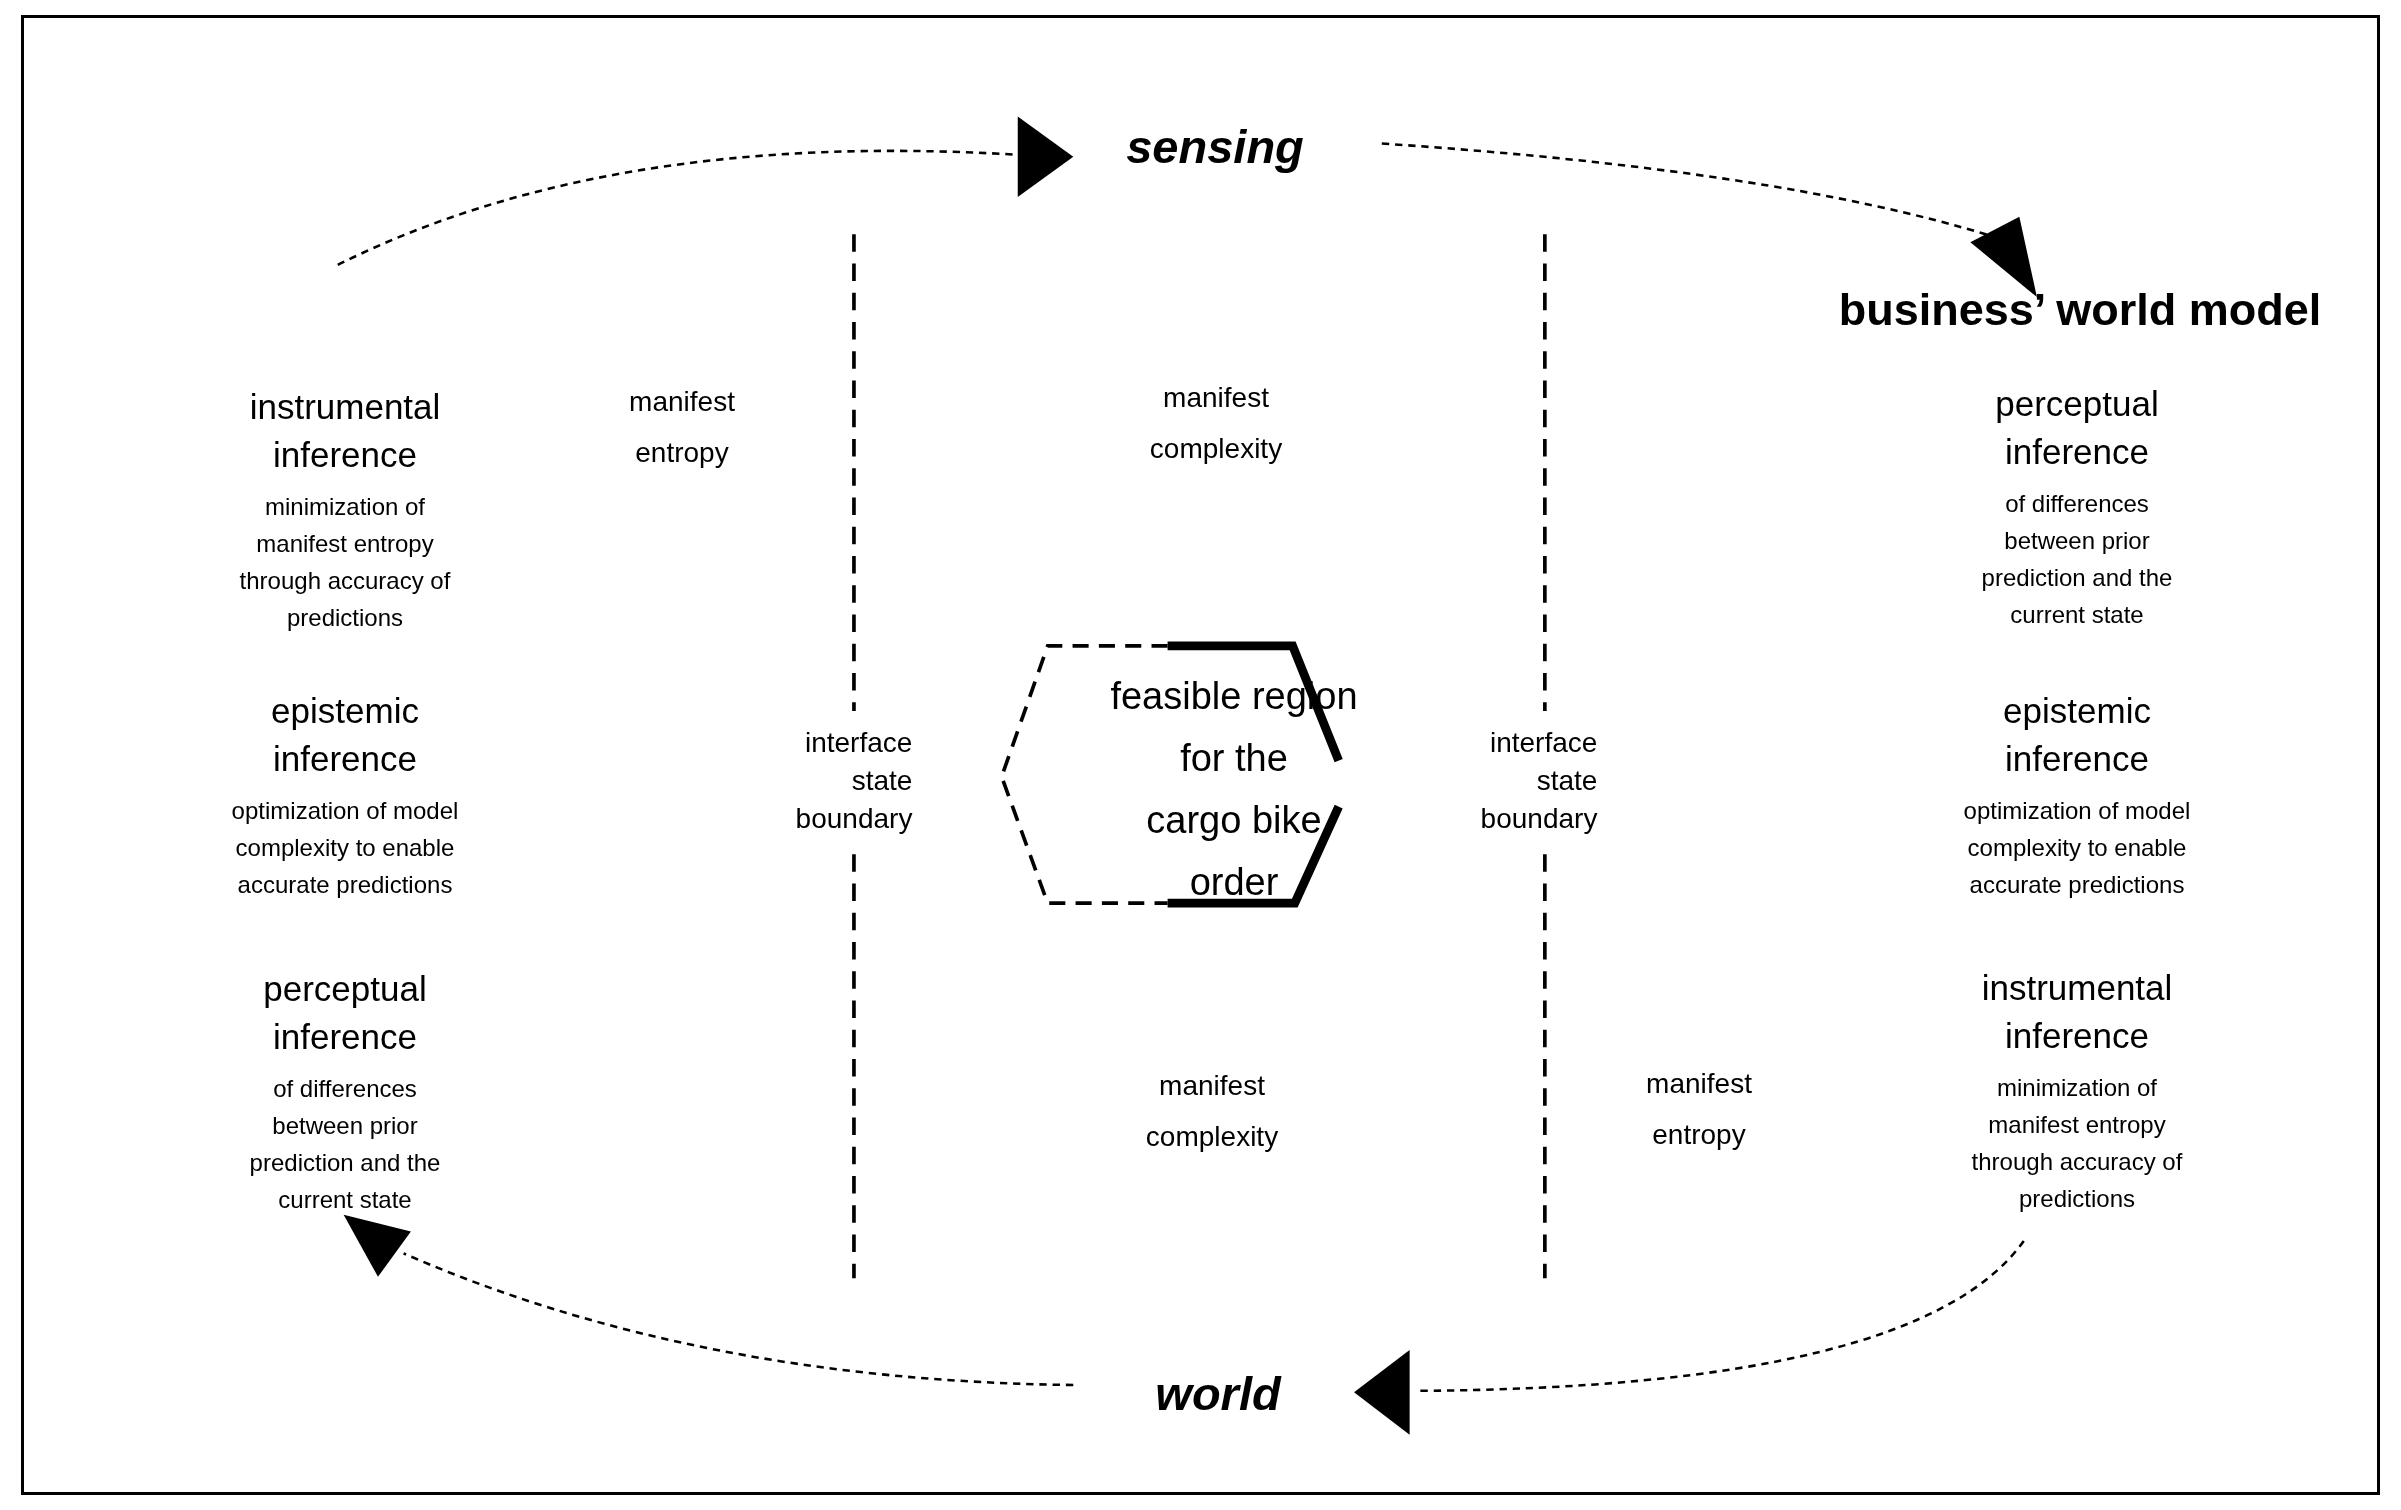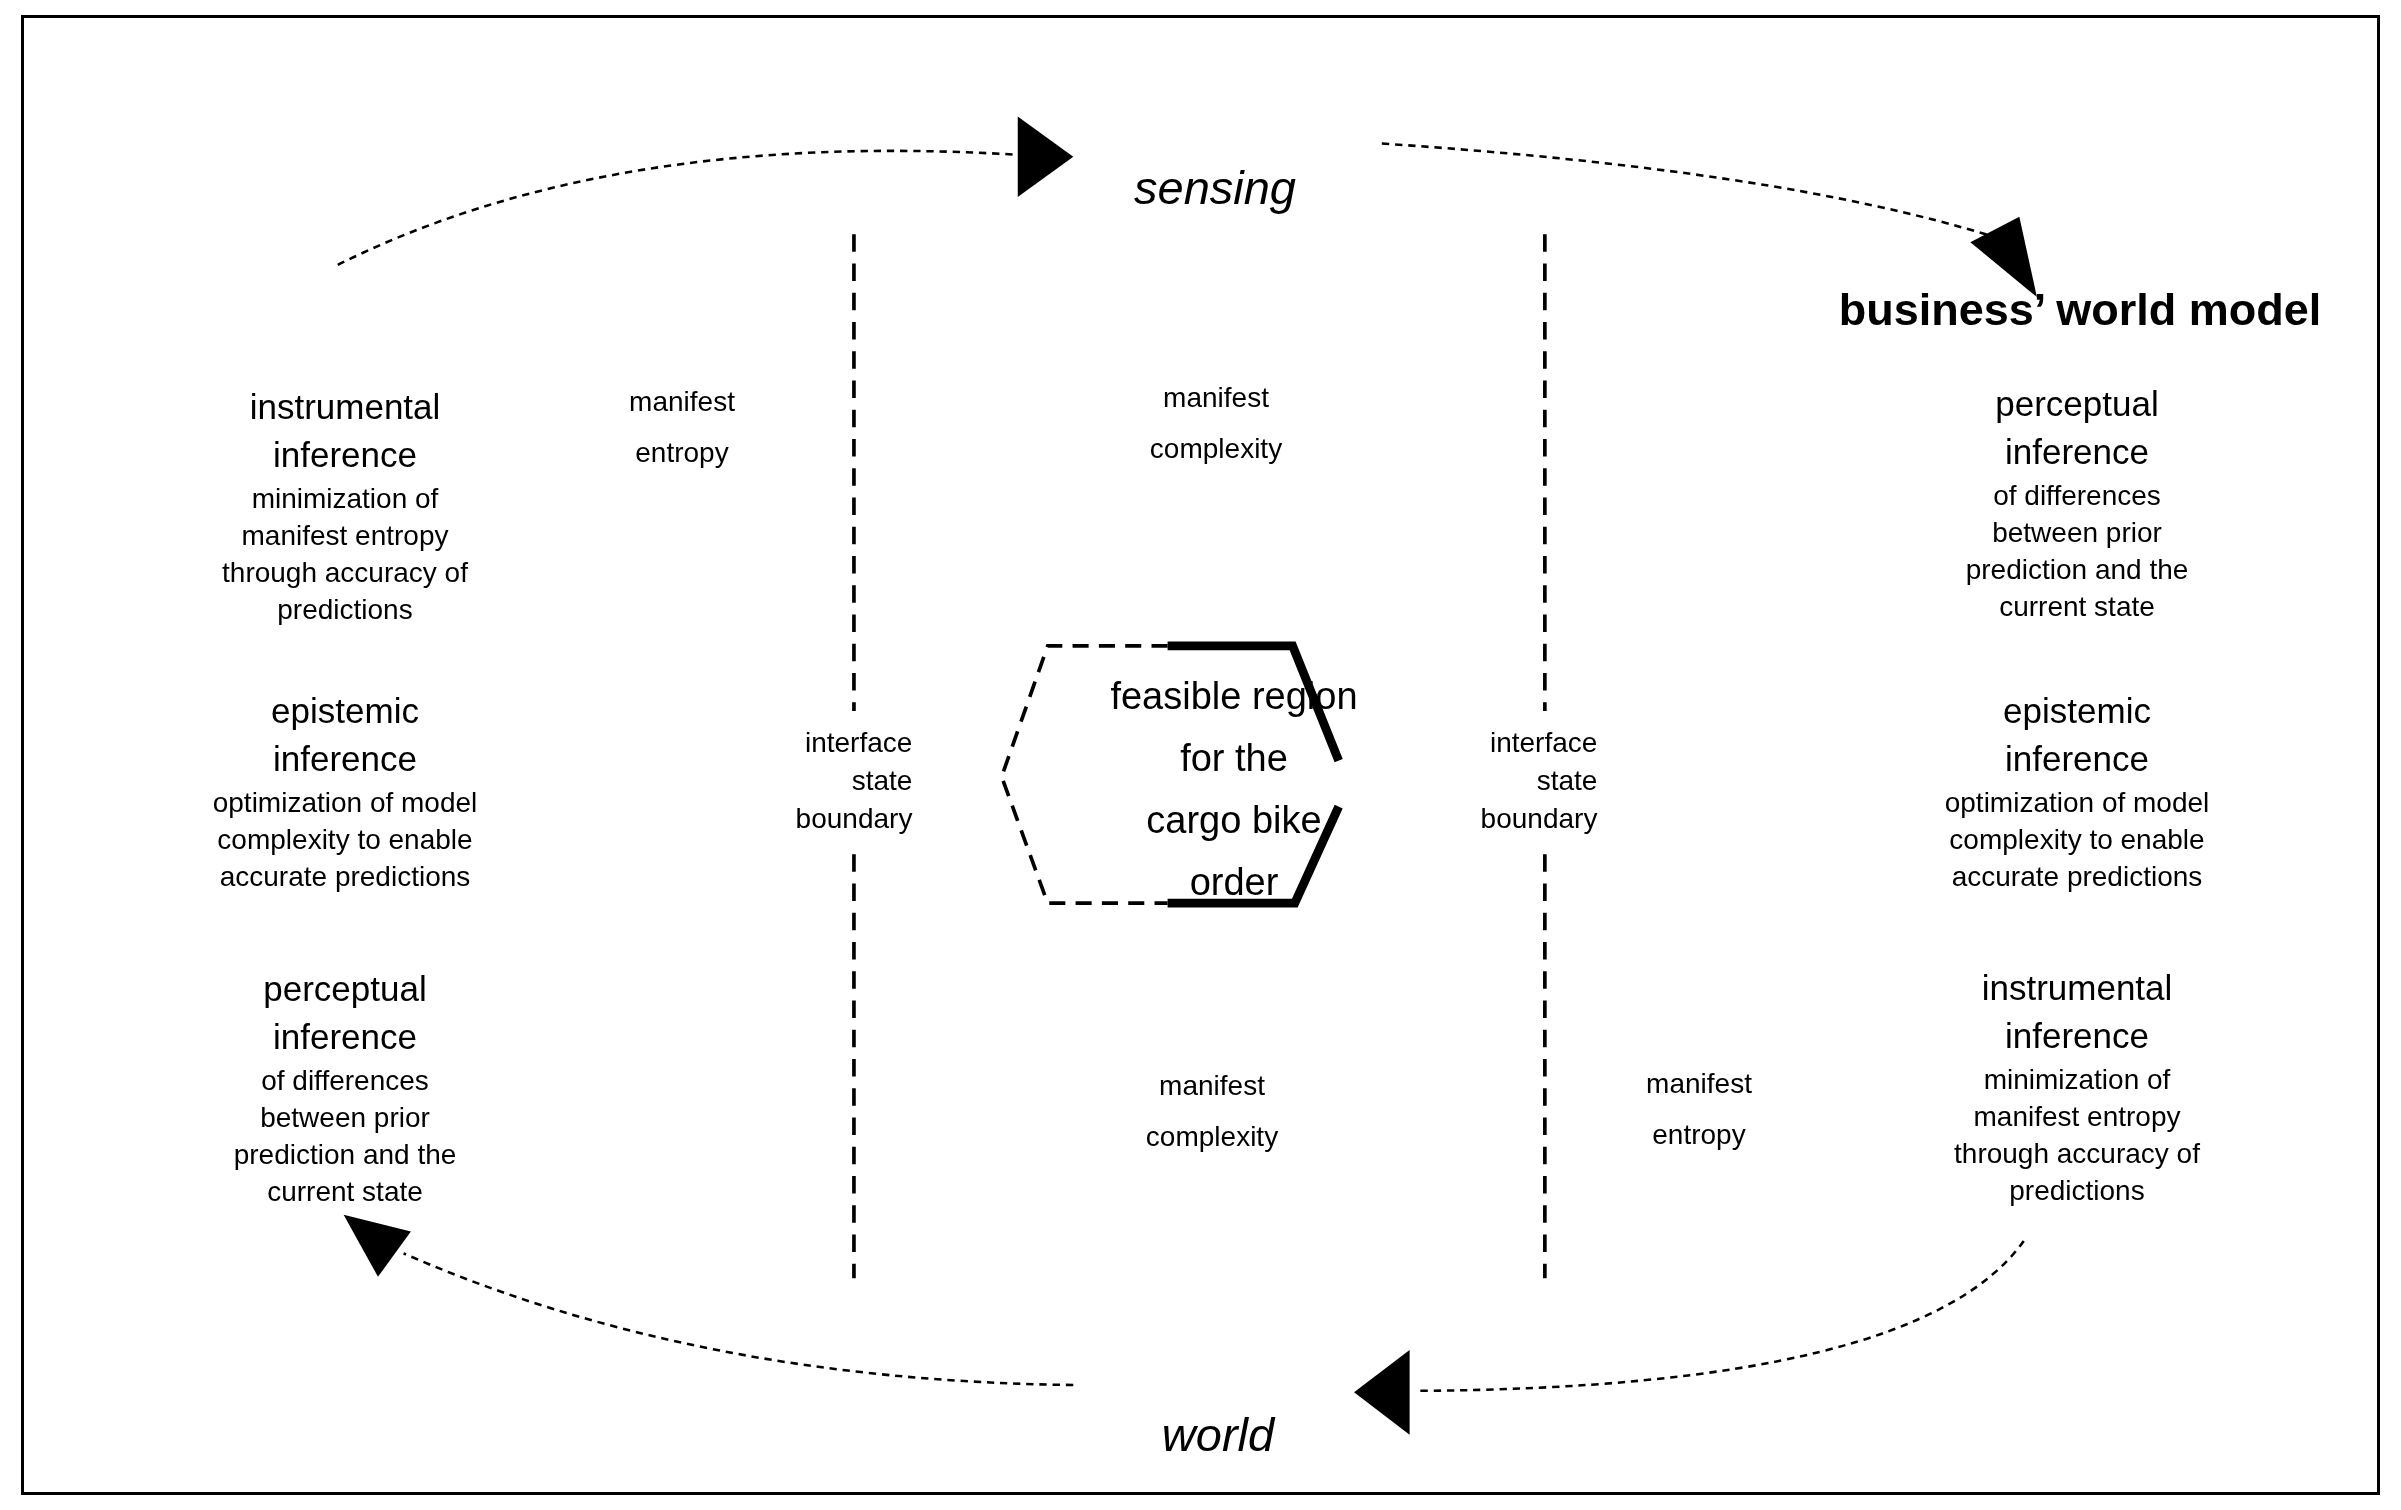--- a/index.html
+++ b/index.html
@@ -14,24 +14,24 @@
   .frame{
     position:absolute;left:20.5px;top:14.6px;width:2359px;height:1480px;
     border:3.7px solid #000;box-sizing:border-box;
   }
   .layer{position:absolute;left:0;top:0;width:2401px;height:1511px;}
   .txt{
     position:absolute;transform:translateX(-50%);
     text-align:center;white-space:pre-line;color:#000;
   }
   .title{font-size:45px;line-height:51px;white-space:nowrap;}
-  .flow-label{font-size:47px;line-height:53px;font-weight:normal;font-style:italic;white-space:nowrap;margin-top:41px;}
+  .flow-label{font-size:47px;line-height:53px;font-weight:bold;font-style:italic;white-space:nowrap;}
   .block{position:absolute;transform:translateX(-50%);text-align:center;}
   .block-heading{font-size:35px;line-height:48px;white-space:pre-line;}
-  .block-detail{font-size:28px;line-height:37px;margin-top:1px;white-space:pre-line;}
+  .block-detail{font-size:24px;line-height:37px;margin-top:9px;white-space:pre-line;}
   .mid-label{font-size:28px;line-height:51px;}
   .boundary-label{font-size:28px;line-height:38px;background:#ffffff;padding:0 7.3px;text-align:right;}
   .hex-label{font-size:38px;line-height:62px;}
 </style>
 </head>
 <body>
 
 <div class="canvas">
 
   <div class="frame"></div>

